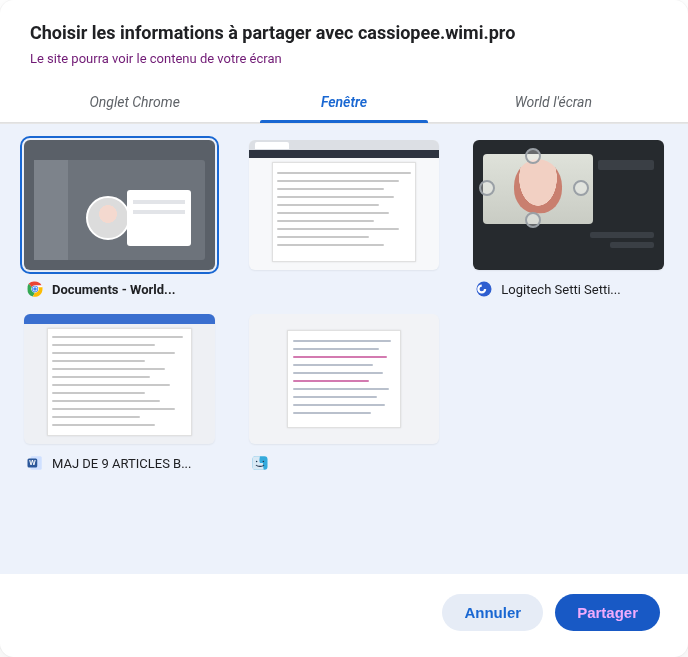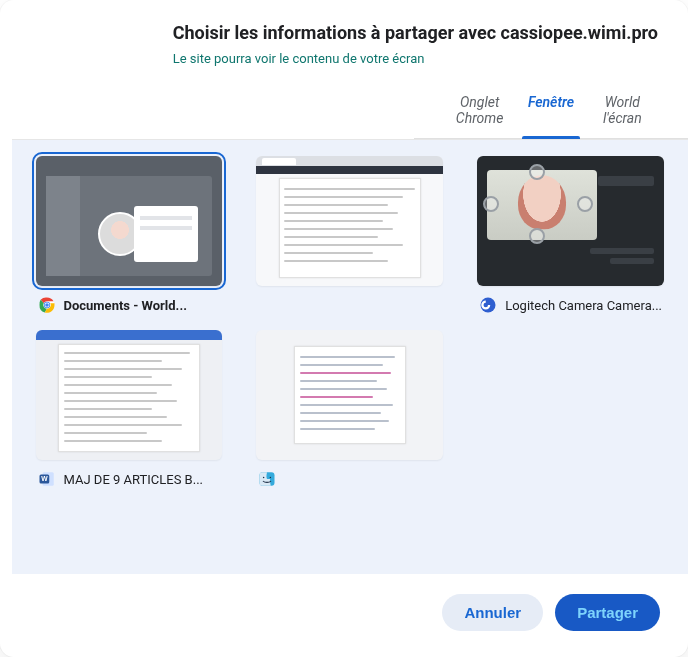--- a/index.html
+++ b/index.html
@@ -12,34 +12,33 @@
     overflow: hidden;
   }
   .dialog {
     width: 688px;
     height: 657px;
     background: #fff;
     border-radius: 14px;
     box-shadow: 0 0 0 1px rgba(0,0,0,0.03), 0 8px 24px rgba(0,0,0,0.08);
     display: flex;
     flex-direction: column;
-    align-items: flex-end;
   }
   .header {
     padding: 22px 30px 4px 30px;
   }
   .title {
     font-size: 18px;
     font-weight: 700;
     color: #202124;
     margin: 0 0 8px 0;
   }
   .subtitle {
     font-size: 13px;
-    color: #0f766e;
+    color: #701a75;
     margin: 0;
   }
   .tabs {
     display: flex;
     padding: 14px 30px 0 30px;
     border-bottom: 1px solid #e0e0e0;
   }
   .tab {
     flex: 1;
     text-align: center;
@@ -128,21 +127,21 @@
     font-size: 15px;
     font-weight: 600;
     cursor: pointer;
   }
   .btn-secondary {
     background: #e6ecf6;
     color: #1967d2;
   }
   .btn-primary {
     background: #1859c5;
-    color: #7dd3fc;
+    color: #f0abfc;
   }
   
   .doc-page {
     position:absolute; left:12%; right:12%; top:8px; bottom:8px; background:#fff;
     border:1px solid #e0e0e0; box-shadow:0 0 2px rgba(0,0,0,0.1);
   }
   .line { position:absolute; left:12px; right:40px; height:2px; background:#c8c8c8; border-radius:1px;}
   
   .chrome-bar { position:absolute; left:0; right:0; top:0; height:10px; background:#dcdfe4;}
   .chrome-tab { position:absolute; top:2px; left:6px; width:34px; height:7px; background:#fff; border-radius:2px 2px 0 0;}
@@ -256,21 +255,21 @@
             <div style="position:absolute;right:10px;top:102px;width:44px;height:6px;border-radius:2px;background:#3a3f45;"></div>
           </div>
         </div>
         <div class="tile-label">
           <span class="icon-wrap">
             <svg viewBox="0 0 24 24" width="18" height="18">
                 <circle cx="12" cy="12" r="10" fill="#2f5fd0"></circle>
                 <path d="M9 6a6 6 0 1 0 6 6h-3a3 3 0 1 1-3-3V6z" fill="#fff"></path>
               </svg>
           </span>
-          <span class="tile-label-text">Logitech Camera Camera...</span>
+          <span class="tile-label-text">Logitech Setti Setti...</span>
         </div>
       </div>
 
       <div class="tile">
         <div class="thumb-wrap">
           <div class="thumb" style="background:#eef0f4;">
             <div style="position:absolute;top:0;left:0;right:0;height:10px;background:#3a6fcf;"></div>
             <div class="doc-page" style="top:14px;"></div>
             <div class="line" style="top:22px;left:28px;right:32px;"></div>
             <div class="line" style="top:30px;left:28px;right:60px;"></div>

